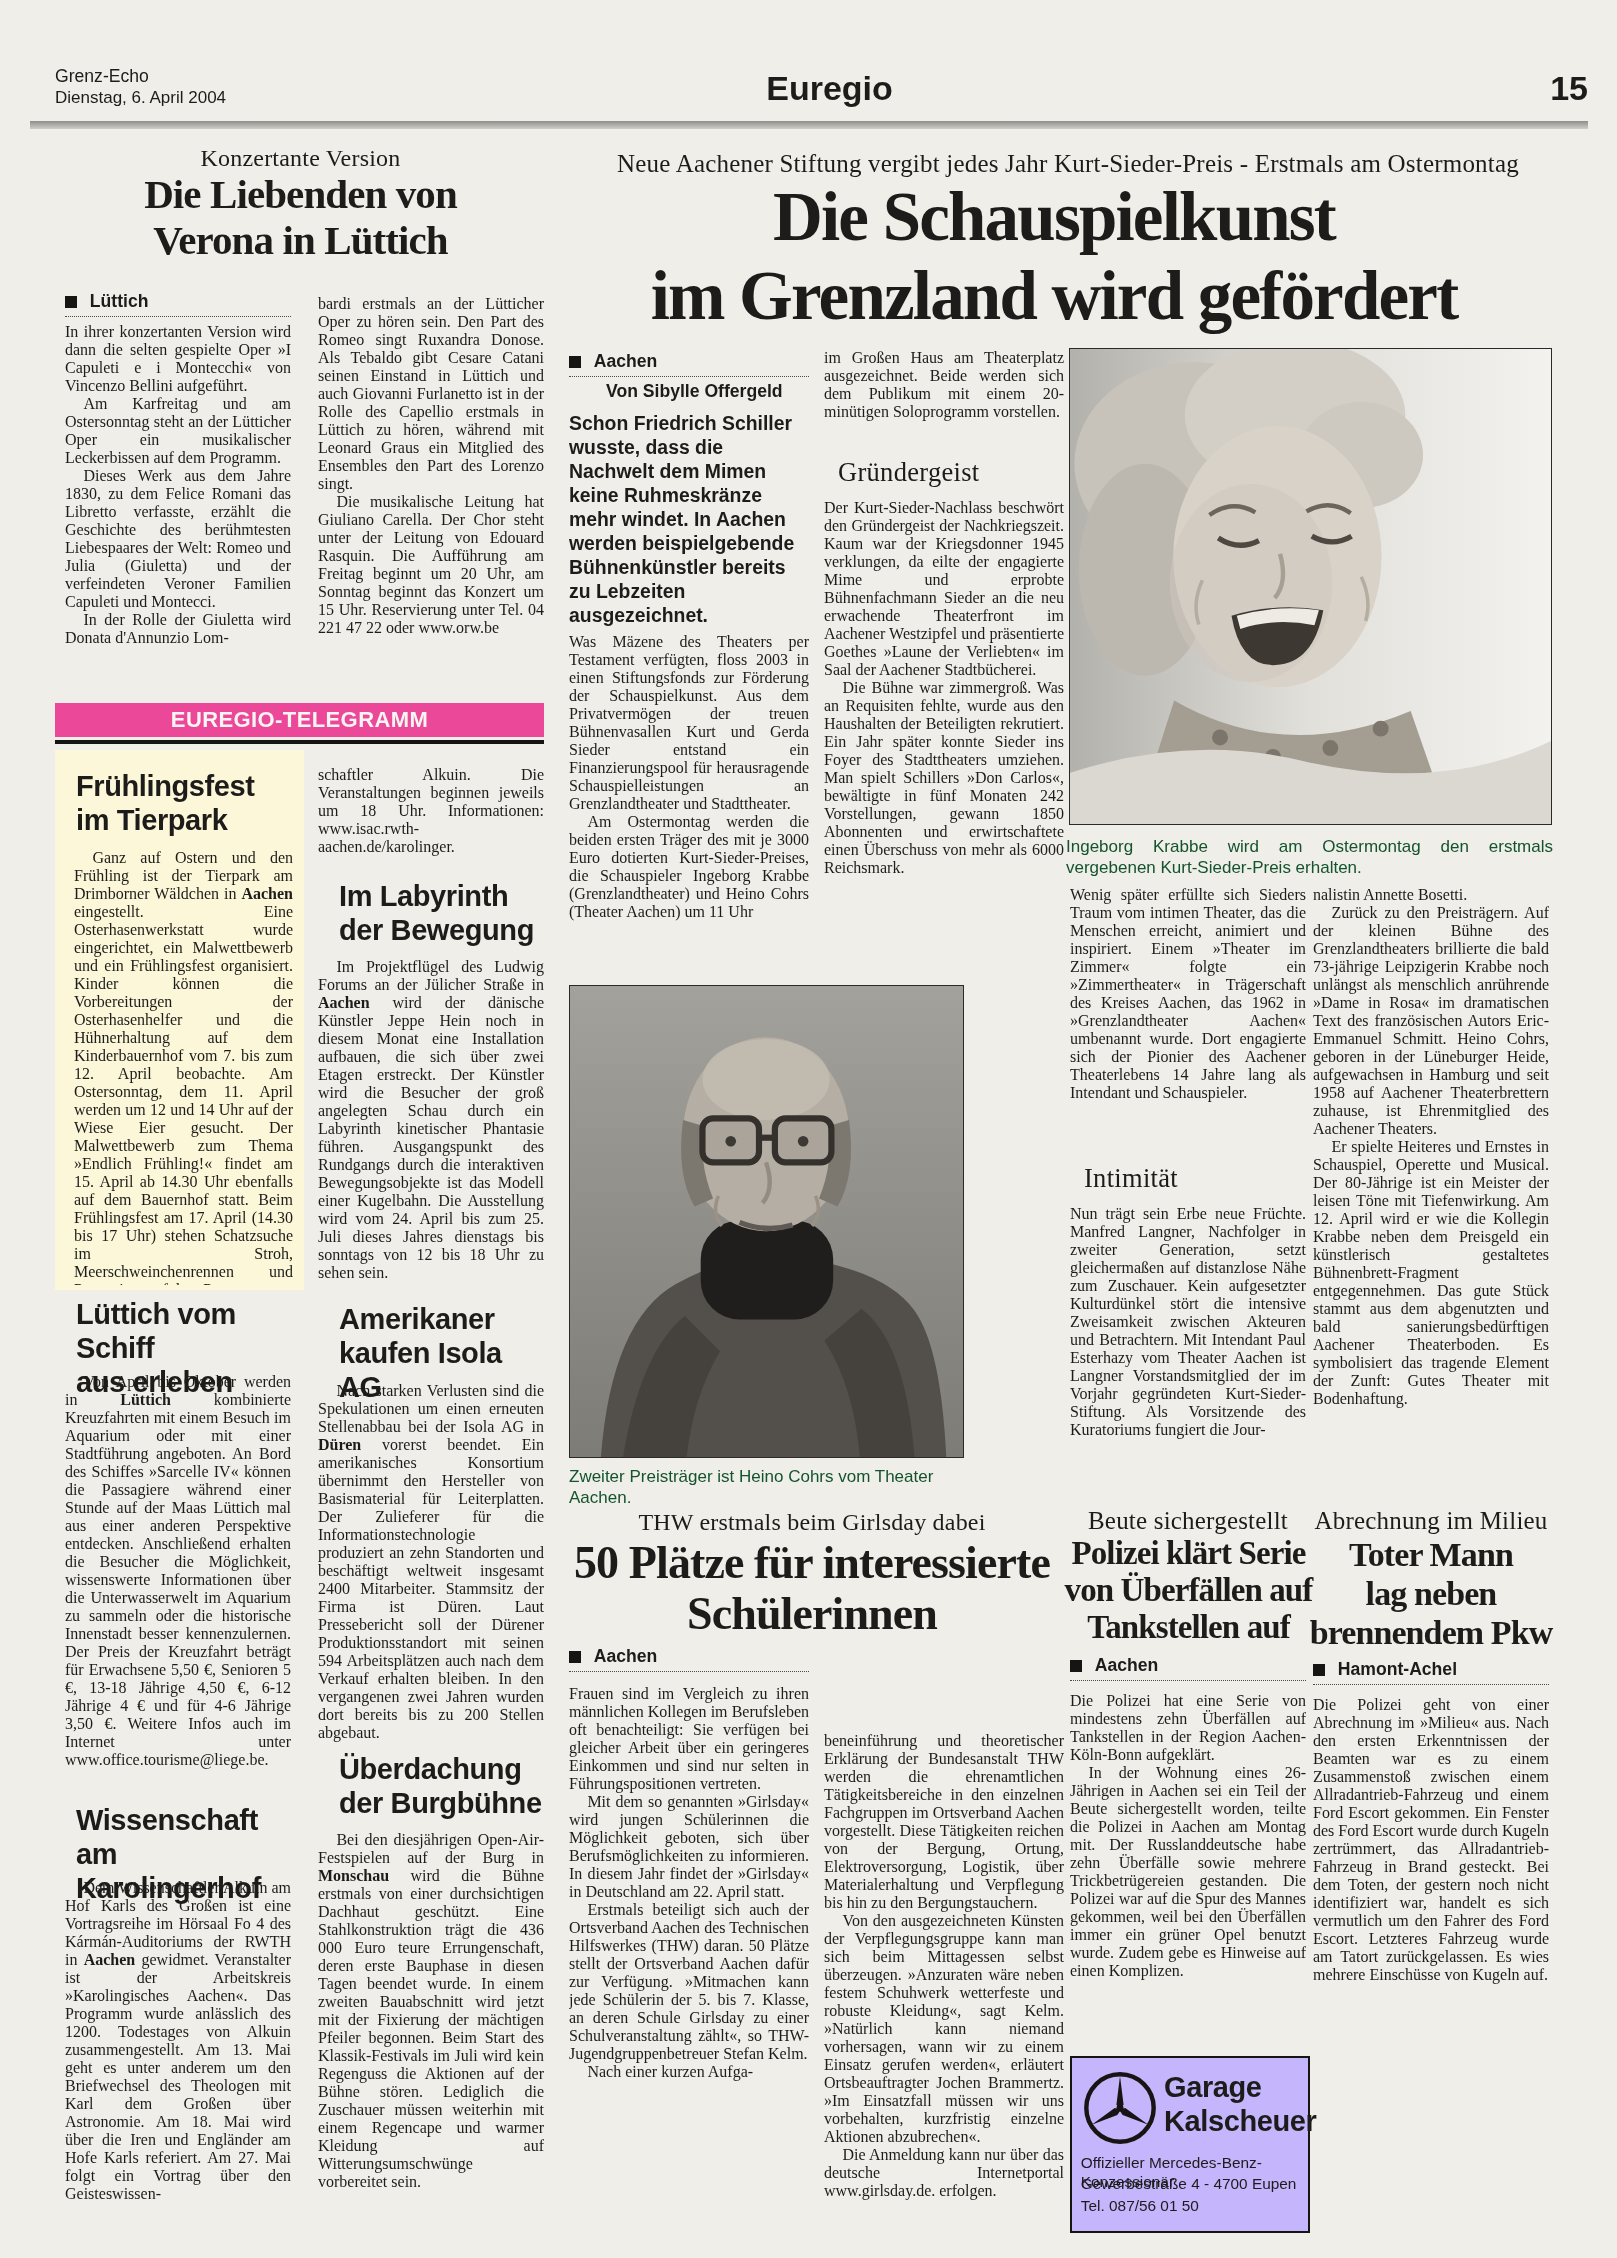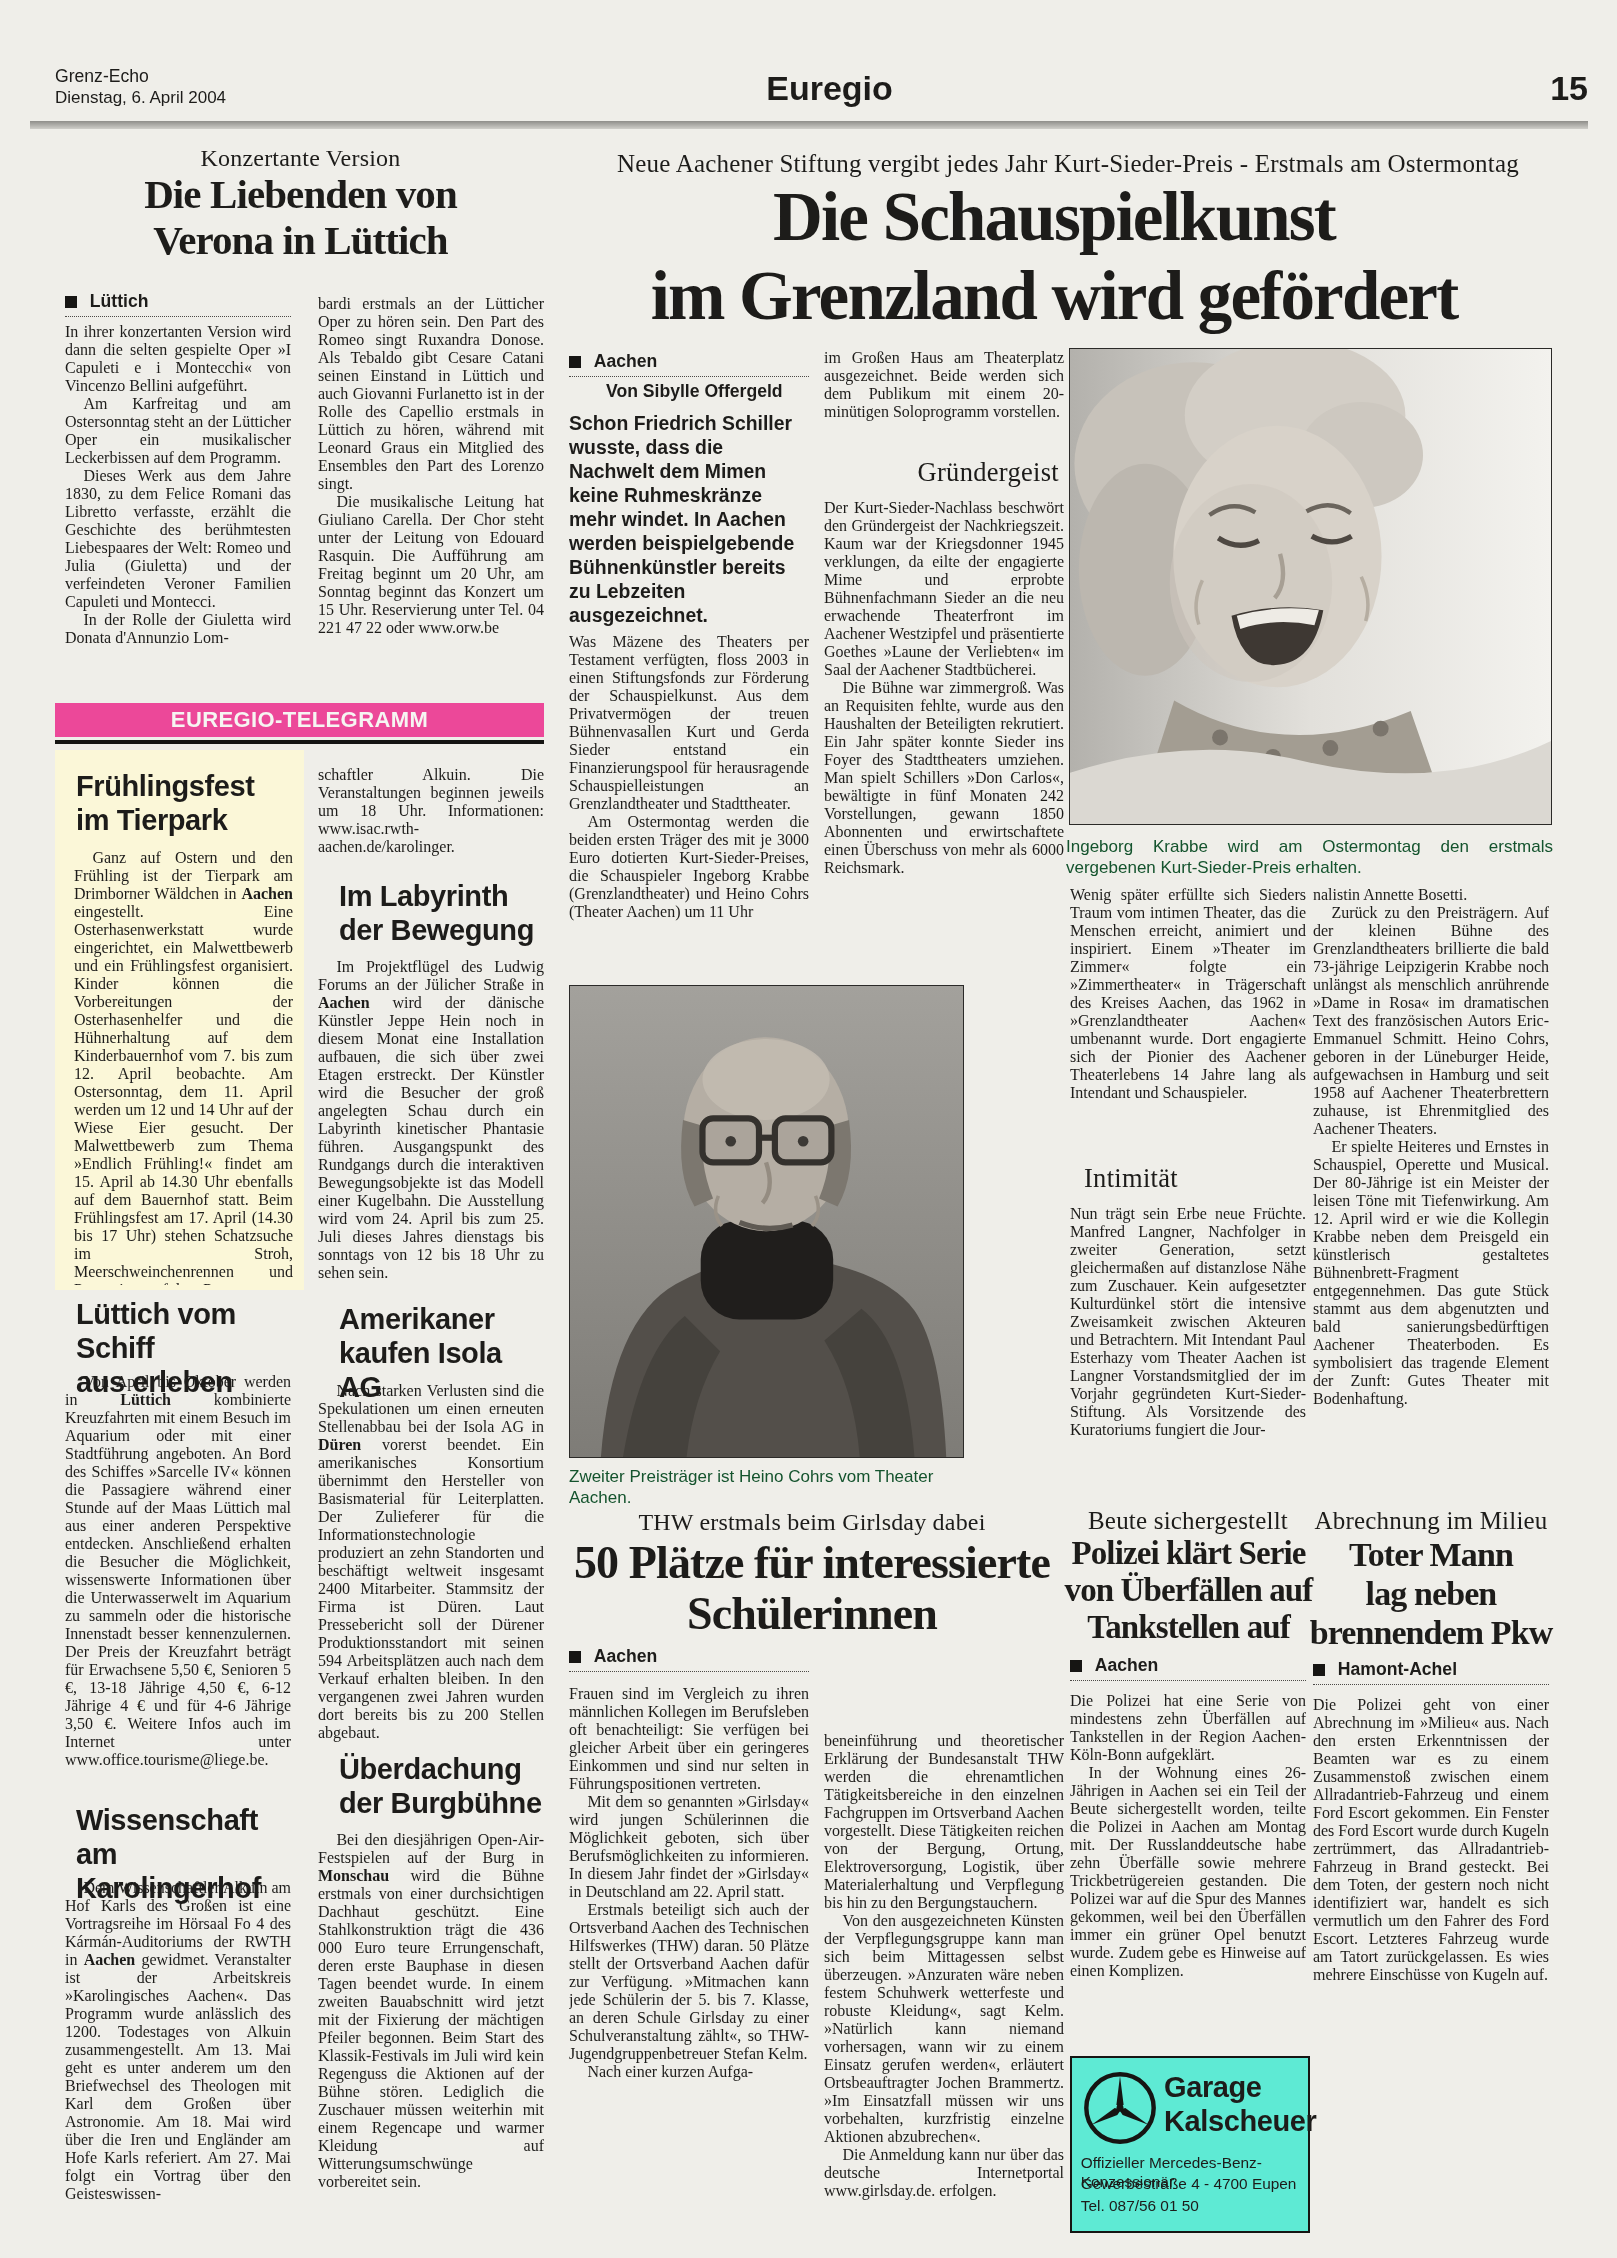--- a/index.html
+++ b/index.html
@@ -25,21 +25,21 @@
   .tag .sq{display:inline-block;width:12.4px;height:12.4px;background:#161513;margin-right:12.4px;}
   .tag .lbl{font-family:"Liberation Sans",sans-serif;font-weight:bold;font-size:17.6px;vertical-align:0.9px;}
   .byline{font-family:"Liberation Sans",sans-serif;font-weight:bold;font-size:17.6px;}
   .lede{font-family:"Liberation Sans",sans-serif;font-weight:bold;font-size:19.4px;line-height:24px;text-align:left;overflow:hidden;}
   .caption{font-family:"Liberation Sans",sans-serif;font-size:17px;line-height:21px;color:#14532d;}
   .photo{border:1.8px solid #2b2a28;background:#cfccc6;overflow:hidden;}
   .photo svg{display:block;width:100%;height:100%;}
   .tgbar{background:#ec4899;color:#f6f5f2;font-weight:bold;font-size:22px;
          letter-spacing:0.4px;text-align:center;line-height:34px;}
   .ffbox{background:#fbf7d8;}
-  .adbox{border:2.6px solid #161513;background:#5eead4;}
+  .adbox{border:2.6px solid #161513;background:#c4b5fd;}
   .ad-name{font-weight:bold;font-size:29px;line-height:34px;letter-spacing:-0.4px;}
   .ad-sub{font-size:15.4px;line-height:19.4px;}
   .headrule{background:linear-gradient(#8f8e8a,#cfcec9);}
 </style>
 </head>
 <body>
 
 <div class="abs sans" style="left:55px;top:65px;font-size:17.6px;line-height:22px;">
   <div>Grenz-Echo</div>
   <div style="font-size:17px;">Dienstag, 6. April 2004</div>
@@ -153,21 +153,21 @@
 <div class="abs byline" style="left:606px;top:381px;width:203px;">Von Sibylle Offergeld</div>
 <div class="abs lede" style="left:569px;top:411px;width:240px;height:217px;">Schon Friedrich Schiller wusste, dass die Nachwelt dem Mimen keine Ruhmeskränze mehr windet. In Aachen werden beispielgebende Bühnenkünstler bereits zu Lebzeiten ausgezeichnet.</div>
 <div class="abs body" style="left:569px;top:633px;width:240px;height:325px;">
     <p>Was Mäzene des Theaters per Testament verfügten, floss 2003 in einen Stiftungsfonds zur Förderung der Schauspielkunst. Aus dem Privatvermögen der treuen Bühnenvasallen Kurt und Gerda Sieder entstand ein Finanzierungspool für herausragende Schauspielleistungen an Grenzlandtheater und Stadttheater.</p>
     <p>Am Ostermontag werden die beiden ersten Träger des mit je 3000 Euro dotierten Kurt-Sieder-Preises, die Schauspieler Ingeborg Krabbe (Grenzlandtheater) und Heino Cohrs (Theater Aachen) um 11 Uhr</p>
   </div>
 
 <div class="abs body" style="left:824px;top:349px;width:240px;height:99px;">
     <p>im Großen Haus am Theaterplatz ausgezeichnet. Beide werden sich dem Publikum mit einem 20-minütigen Soloprogramm vorstellen.</p>
   </div>
-<div class="abs subhead" style="left:838px;top:457px;width:221px;text-align:right;">Gründergeist</div>
+<div class="abs subhead" style="left:838px;top:457px;width:221px;">Gründergeist</div>
 <div class="abs body" style="left:824px;top:499px;width:240px;height:462px;">
     <p>Der Kurt-Sieder-Nachlass beschwört den Gründergeist der Nachkriegszeit. Kaum war der Kriegsdonner 1945 verklungen, da eilte der engagierte Mime und erprobte Bühnenfachmann Sieder an die neu erwachende Theaterfront im Aachener Westzipfel und präsentierte Goethes »Laune der Verliebten« im Saal der Aachener Stadtbücherei.</p>
     <p>Die Bühne war zimmergroß. Was an Requisiten fehlte, wurde aus den Haushalten der Beteiligten rekrutiert. Ein Jahr später konnte Sieder ins Foyer des Stadttheaters umziehen. Man spielt Schillers »Don Carlos«, bewältigte in fünf Monaten 242 Vorstellungen, gewann 1850 Abonnenten und erwirtschaftete einen Überschuss von mehr als 6000 Reichsmark.</p>
   </div>
 
 <div class="abs photo" style="left:569px;top:985px;width:393px;height:471px;">
   <svg viewBox="0 0 445 534" preserveAspectRatio="none">
     <defs>
       <linearGradient id="mbg" x1="0" y1="0" x2="0" y2="1">
         <stop offset="0" stop-color="#a3a19c"></stop>

